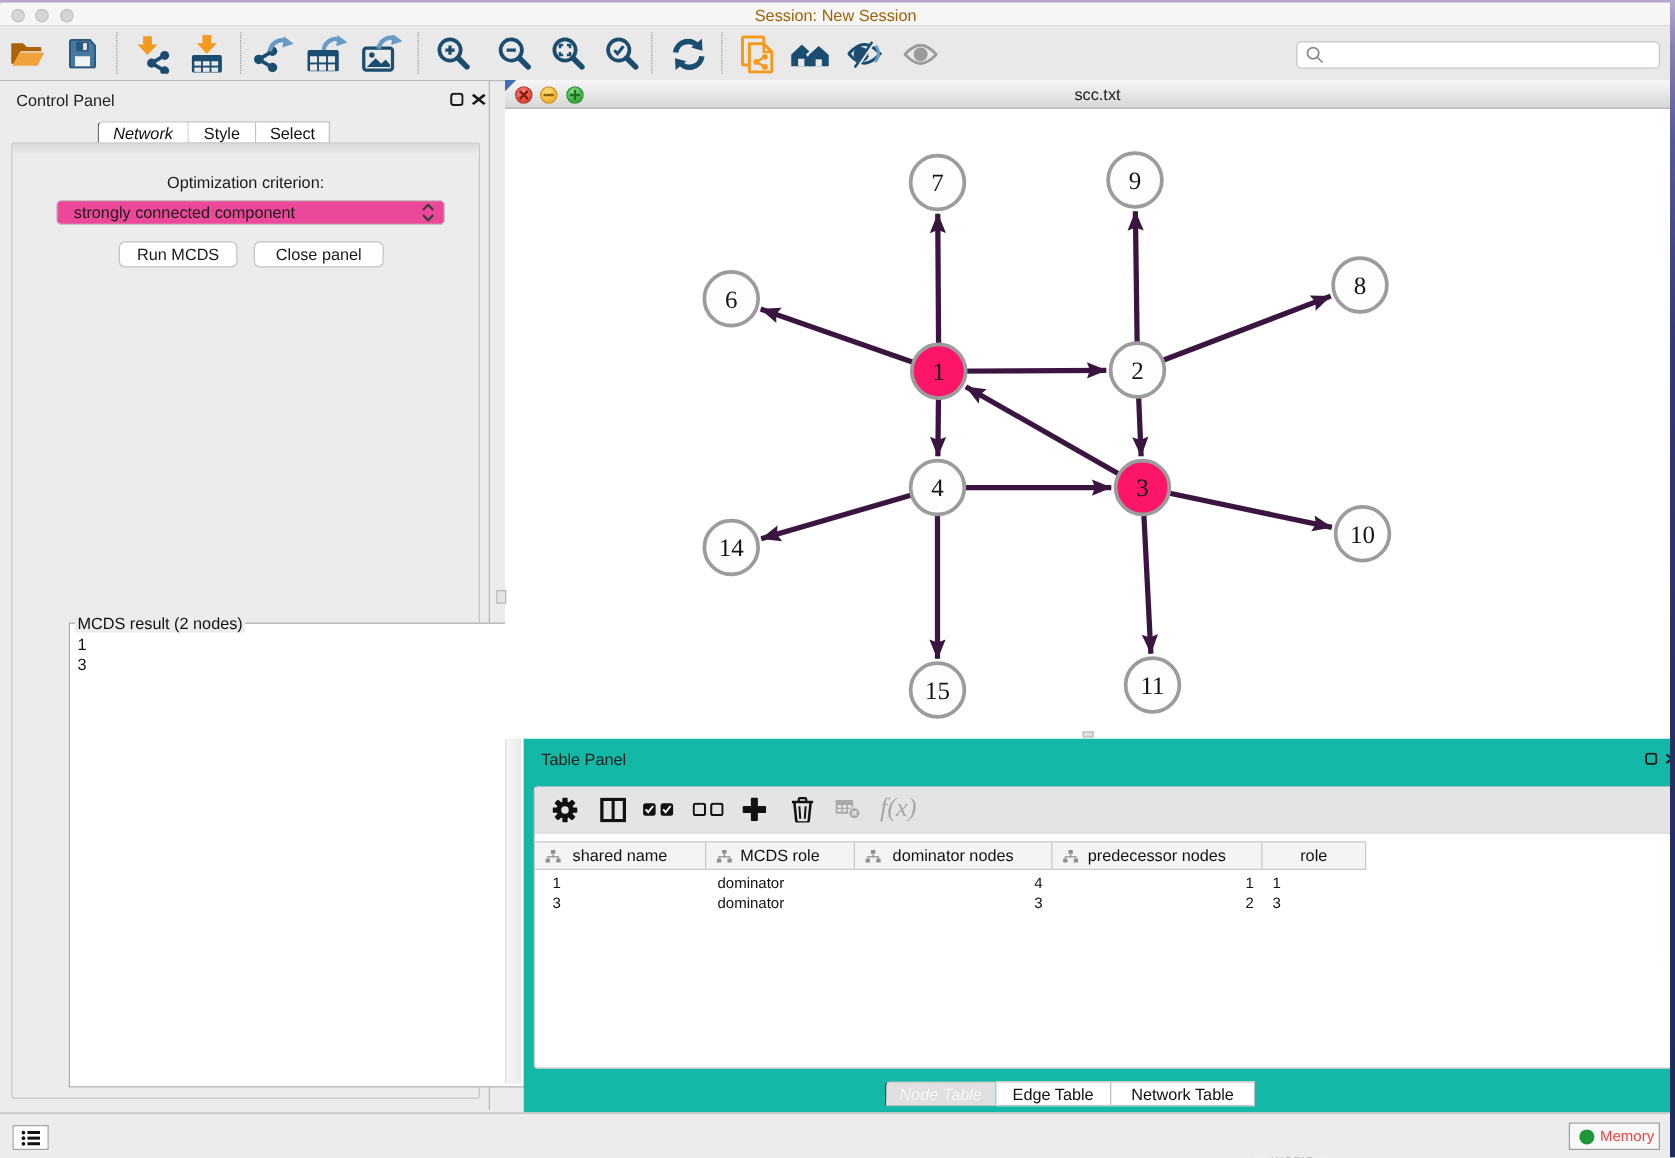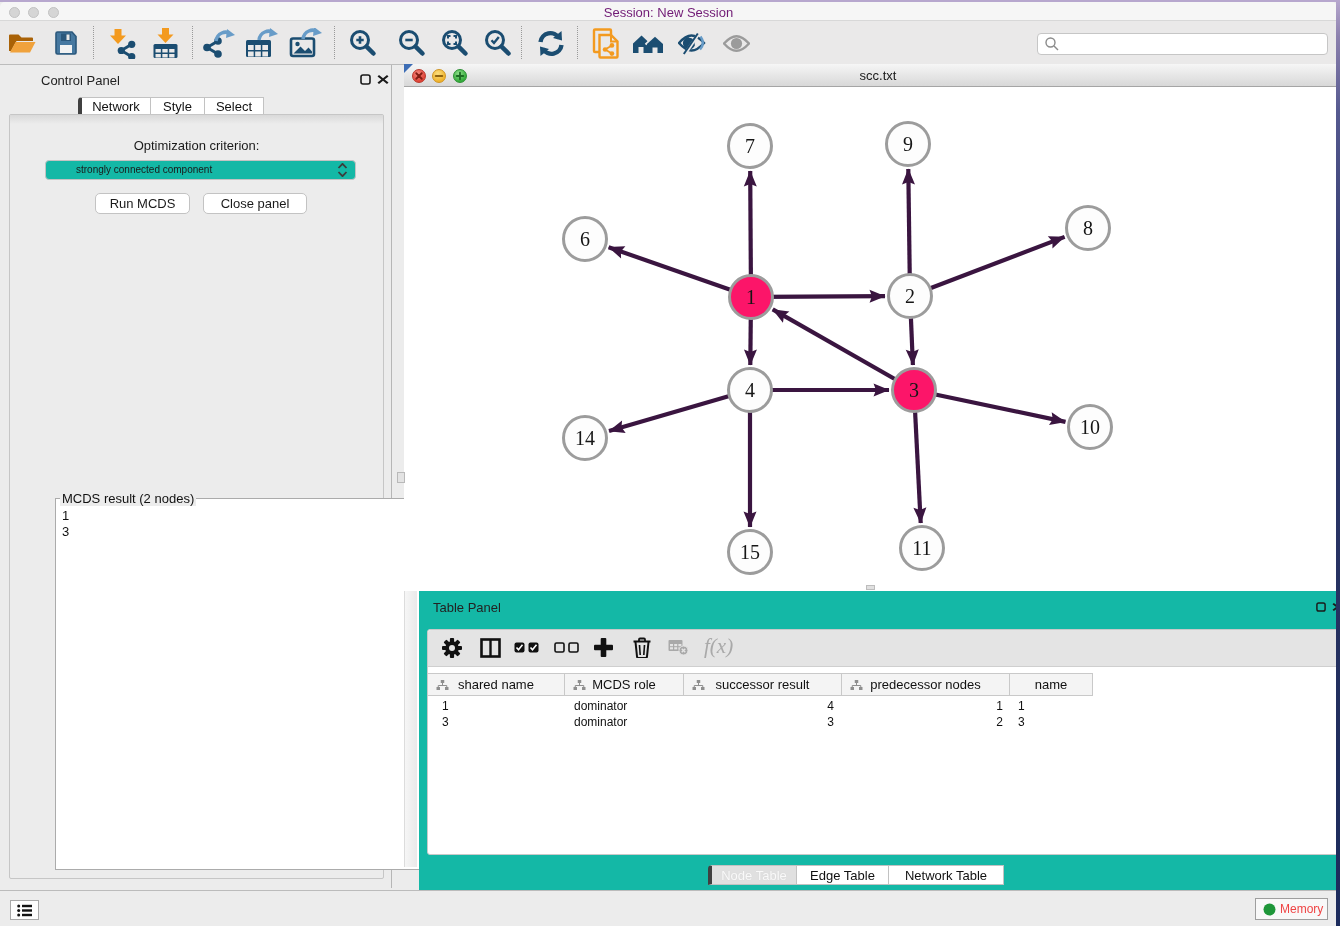--- a/index.html
+++ b/index.html
@@ -7,47 +7,47 @@
        font-family:"Liberation Sans",sans-serif;background:#ececec;}
   .abs{position:absolute;}
   #desktop-top{left:0;top:0;width:1340px;height:2px;background:#b7a7ce;}
   #desktop-right{right:0;top:0;width:4px;height:926px;
      background:linear-gradient(#b7a7ce 0%,#8b80ad 4%,#565a90 12%,#323a6e 30%,#24305f 70%,#1c2b5c 100%);}
   #titlebar{left:0;top:2px;width:1337px;height:18px;background:#f6f6f6;
      border-bottom:1px solid #d8d8d8;border-radius:5px 5px 0 0;}
   .tlight{position:absolute;top:5px;width:11px;height:11px;border-radius:50%;
      background:#d5d5d5;border:1px solid #c2c2c2;box-sizing:border-box;}
   #wtitle{position:absolute;top:3px;left:0;width:100%;text-align:center;
-     font-size:13px;color:#701a75;}
+     font-size:13px;color:#a16207;}
   #toolbar{left:0;top:21px;width:1337px;height:43px;background:#eae9e9;
      border-bottom:1px solid #bcbcbc;}
   .tsep{position:absolute;top:5px;height:33px;width:0;
      border-left:1px dotted #999;}
   .ticon{position:absolute;}
   #searchbox{position:absolute;left:1037px;top:12px;width:289px;height:20px;
      background:#fff;border:1px solid #c6c6c6;border-radius:4px;}
   
   #leftpanel{left:0;top:65px;width:391px;height:823px;background:#ececec;
      border-right:1px solid #b6b6b6;}
-  #cp-title{position:absolute;left:13px;top:8px;font-size:13px;color:#222;margin-left:28px;}
+  #cp-title{position:absolute;left:13px;top:8px;font-size:13px;color:#222;}
   .tabrow{position:absolute;display:flex;}
   .tab{box-sizing:border-box;height:18px;background:#fff;border:1px solid #c2c2c2;
      border-left:none;font-size:13px;color:#111;text-align:center;line-height:17px;}
-  .tab.first{border-left:4px solid #404040;border-radius:4px 0 0 0;}
+  .tab.first{border-left:1px solid #404040;border-radius:4px 0 0 0;font-style:italic;}
   .tab.last{border-radius:0 4px 0 0;margin-top:46px;}
   .tab.sel{background:#e0e0e0;color:#fafafa;text-shadow:0 0 1px #cfcfcf;}
   #cp-pane{position:absolute;left:9px;top:49px;width:373px;height:763px;
      border:1px solid #c6c6c6;background:#ececec;border-radius:2px;}
   #cp-shade{position:absolute;left:0;top:0;width:100%;height:9px;
      background:linear-gradient(#d9d9d9,#ececec);}
   #opt-label{position:absolute;left:0;top:23px;width:100%;text-align:center;
      font-size:13px;color:#1a1a1a;}
   #cp-select{position:absolute;left:35px;top:45px;width:311px;height:20px;
-     box-sizing:border-box;background:#14b8a6;border:1px solid #c3c3c3;border-radius:4px;
-     font-size:10px;color:#1a1a1a;line-height:18px;padding-left:30px;}
+     box-sizing:border-box;background:#ec4899;border:1px solid #c3c3c3;border-radius:4px;
+     font-size:13px;color:#1a1a1a;line-height:18px;padding-left:13px;}
   .cp-btn{position:absolute;top:78px;height:21px;box-sizing:border-box;
      background:#fff;border:1px solid #c3c3c3;border-radius:5px;
      font-size:13px;color:#1a1a1a;text-align:center;line-height:19px;}
   #fieldset{position:absolute;left:9px;top:383px;width:365px;height:372px;
      box-sizing:border-box;border:1px solid #ababab;background:#fff;margin-left:36px;}
   #fs-legend{position:absolute;left:4px;top:-8px;background:#ececec;
      padding:0 2px;font-size:13px;color:#111;}
   #fs-text{position:absolute;left:6px;top:9px;font-size:13px;color:#111;line-height:16px;}
   #fs-scroll{position:absolute;right:2px;top:2px;width:12px;height:366px;
      background:linear-gradient(90deg,#f6f6f6,#e9e9e9);border-left:1px solid #dcdcdc;}
@@ -404,28 +404,28 @@
             <rect x="4.75" y="0" width="3.5" height="3" fill="#8f8f8f"></rect>
             <path d="M6.5,3 V5.5 M2.25,7 V5.5 H10.75 V7" stroke="#8f8f8f" stroke-width="1" fill="none"></path>
             <rect x="0.5" y="7" width="3.5" height="3" fill="#8f8f8f"></rect>
             <rect x="9" y="7" width="3.5" height="3" fill="#8f8f8f"></rect>
           </svg><span>MCDS role</span></div>
       <div class="th" style="left:256px;width:158px;"><svg class="hicon" width="13" height="11" viewBox="0 0 13 11">
             <rect x="4.75" y="0" width="3.5" height="3" fill="#8f8f8f"></rect>
             <path d="M6.5,3 V5.5 M2.25,7 V5.5 H10.75 V7" stroke="#8f8f8f" stroke-width="1" fill="none"></path>
             <rect x="0.5" y="7" width="3.5" height="3" fill="#8f8f8f"></rect>
             <rect x="9" y="7" width="3.5" height="3" fill="#8f8f8f"></rect>
-          </svg><span>successor result</span></div>
+          </svg><span>dominator nodes</span></div>
       <div class="th" style="left:414px;width:168px;"><svg class="hicon" width="13" height="11" viewBox="0 0 13 11">
             <rect x="4.75" y="0" width="3.5" height="3" fill="#8f8f8f"></rect>
             <path d="M6.5,3 V5.5 M2.25,7 V5.5 H10.75 V7" stroke="#8f8f8f" stroke-width="1" fill="none"></path>
             <rect x="0.5" y="7" width="3.5" height="3" fill="#8f8f8f"></rect>
             <rect x="9" y="7" width="3.5" height="3" fill="#8f8f8f"></rect>
           </svg><span>predecessor nodes</span></div>
-      <div class="th" style="left:582px;width:83px;"><span>name</span></div>
+      <div class="th" style="left:582px;width:83px;"><span>role</span></div>
       </div>
       <div id="tp-rows">
       <div class="trow" style="left:14px;top:68px;">1</div>
         <div class="trow" style="left:146px;top:68px;">dominator</div>
         <div class="trow" style="left:256px;top:68px;width:150px;text-align:right;">4</div>
         <div class="trow" style="left:414px;top:68px;width:161px;text-align:right;">1</div>
         <div class="trow" style="left:590px;top:68px;">1</div>
       <div class="trow" style="left:14px;top:84px;">3</div>
         <div class="trow" style="left:146px;top:84px;">dominator</div>
         <div class="trow" style="left:256px;top:84px;width:150px;text-align:right;">3</div>

